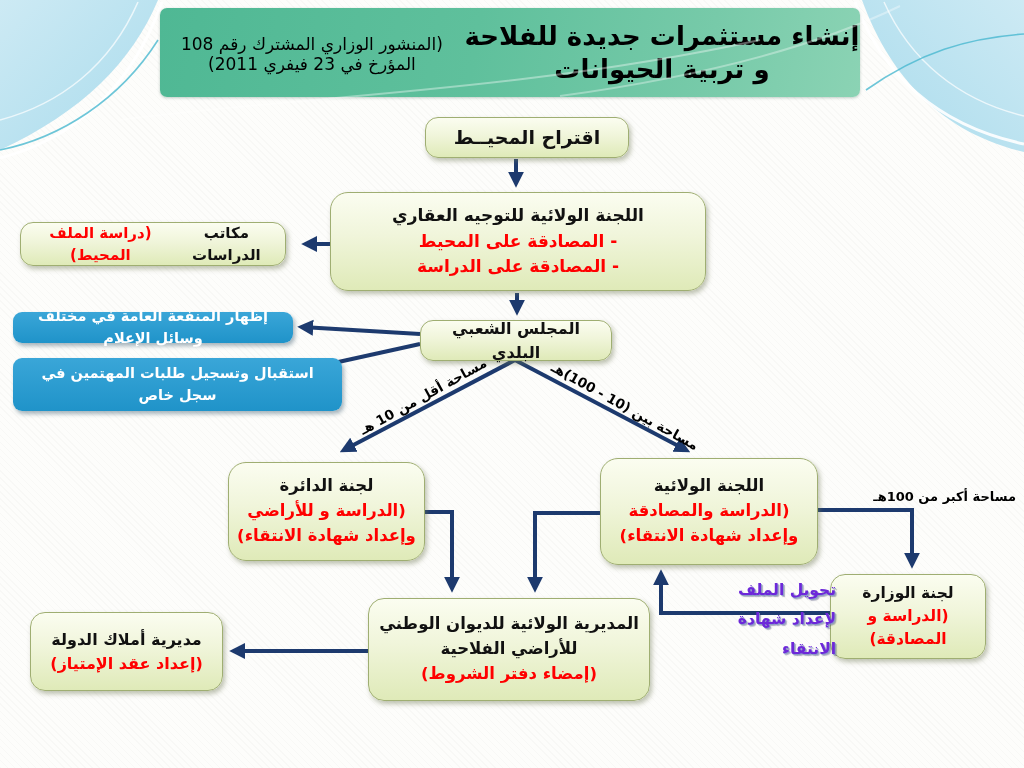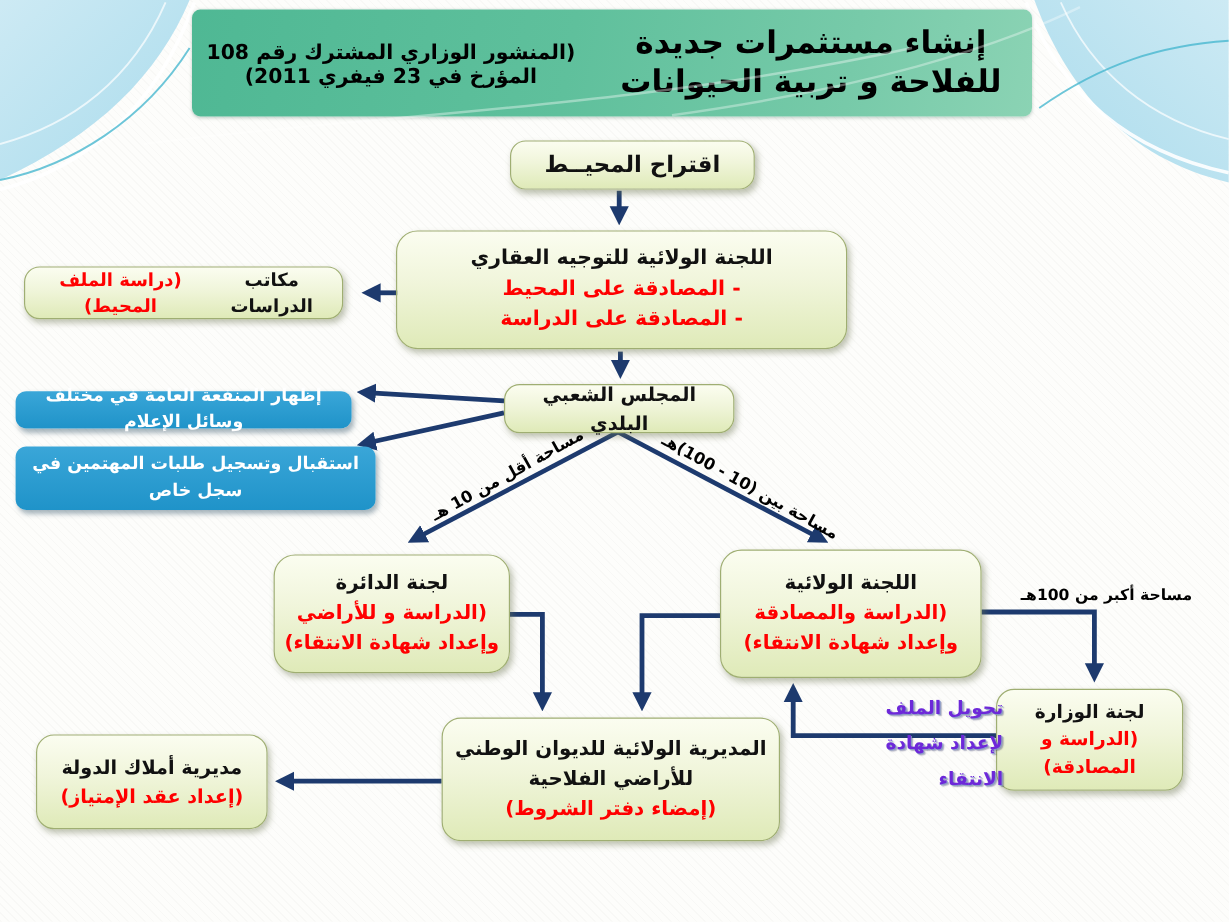--- a/index.html
+++ b/index.html
@@ -27,32 +27,32 @@
   .gbox .red{color:#ff0000;}
   
   .bbox{
     position:absolute;
     background:linear-gradient(180deg,#3aa6d8 0%,#1f93c9 100%);
     border-radius:9px;
     box-shadow:2px 3px 4px rgba(60,90,110,0.45);
     display:flex;align-items:center;justify-content:center;
     direction:rtl;text-align:center;
     color:#ffffff;font-weight:bold;font-size:14.5px;line-height:1.45;
-    padding:2px 10px;box-sizing:border-box;margin-top:14px;
+    padding:2px 10px;box-sizing:border-box;
   }
   .banner{
     position:absolute;left:160px;top:8px;width:700px;height:89px;
     background:linear-gradient(100deg,#4fb894 0%,#5fc09c 45%,#77caa9 78%,#8bd3b4 100%);
     border-radius:7px;
     display:flex;justify-content:center;align-items:center;
     direction:rtl;text-align:center;color:#000;
     box-shadow:0 1px 3px rgba(0,60,40,.25);
   }
   .banner .t1{font-size:26px;font-weight:bold;line-height:1.25;}
-  .banner .t2{font-size:17px;font-weight:bold;margin-top:3px;}
+  .banner .t2{font-size:17px;font-weight:normal;margin-top:3px;}
   .edge-label{
     position:absolute;font-weight:bold;color:#000;direction:rtl;white-space:nowrap;
   }
   .purple-note{
     position:absolute;left:696px;top:576px;width:140px;
     direction:rtl;
     color:#6d28d9;font-weight:bold;font-size:15.5px;line-height:1.9;
     text-shadow:1px 1px 0 rgba(130,150,200,0.8), 2px 2px 1px rgba(40,40,90,0.35);
   }
 </style>
@@ -128,21 +128,21 @@
 </div>
 
 <div class="gbox" style="left:420px;top:320px;width:192px;height:41px;font-size:16px;">
   <span>المجلس الشعبي البلدي</span>
 </div>
 
 <div class="bbox" style="left:13px;top:312px;width:280px;height:31px;">
   <span>إظهار المنفعة العامة في مختلف وسائل الإعلام</span>
 </div>
 
-<div class="bbox" style="left:13px;top:358px;width:300px;height:53px;">
+<div class="bbox" style="left:13px;top:358px;width:329px;height:53px;">
   <span>استقبال وتسجيل طلبات المهتمين في سجل خاص</span>
 </div>
 
 <div class="gbox" style="left:228px;top:462px;width:197px;height:99px;font-size:16.5px;border-radius:18px;">
   <span>لجنة الدائرة</span>
   <span class="red">(الدراسة و للأراضي وإعداد شهادة الانتقاء)</span>
 </div>
 
 <div class="gbox" style="left:600px;top:458px;width:218px;height:107px;font-size:16.5px;border-radius:18px;">
   <span>اللجنة الولائية</span>
@@ -165,19 +165,19 @@
 </div>
 
 <div class="edge-label" style="left:348px;top:388px;width:150px;text-align:center;font-size:13.5px;transform:rotate(-29deg);">
   <span>مساحة أقل من 10 هـ</span>
 </div>
 
 <div class="edge-label" style="left:540px;top:398px;width:170px;text-align:center;font-size:13.5px;transform:rotate(29deg);">
   <span>مساحة بين (10 - 100)هـ</span>
 </div>
 
-<div class="edge-label" style="left:828px;top:489px;width:188px;text-align:center;font-size:13px;">
+<div class="edge-label" style="left:828px;top:489px;width:188px;font-size:13px;">
   <span>مساحة أكبر من 100هـ</span>
 </div>
 
 <div class="purple-note">
   <span>تحويل الملف لإعداد شهادة الانتقاء</span>
 </div>
 
 </body></html>

